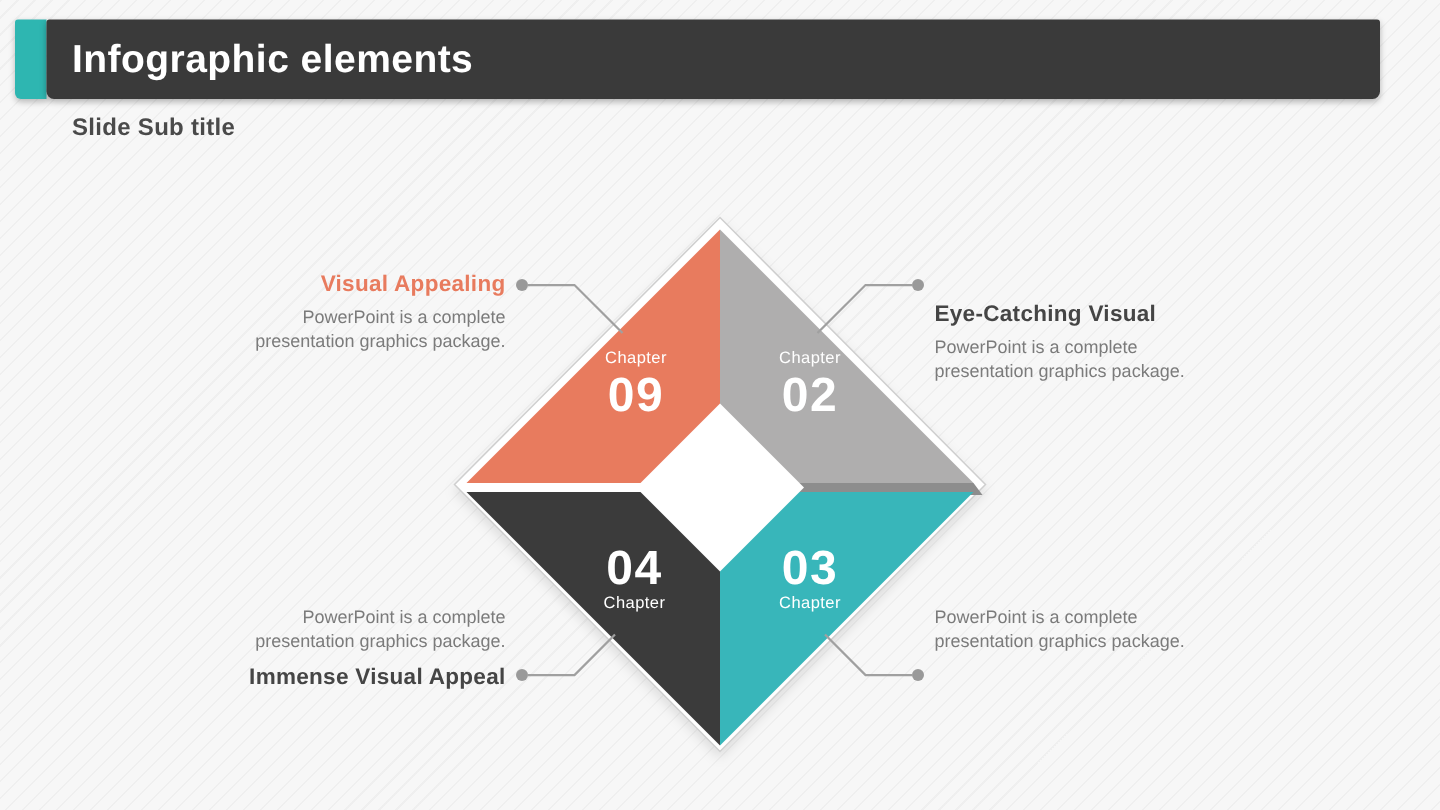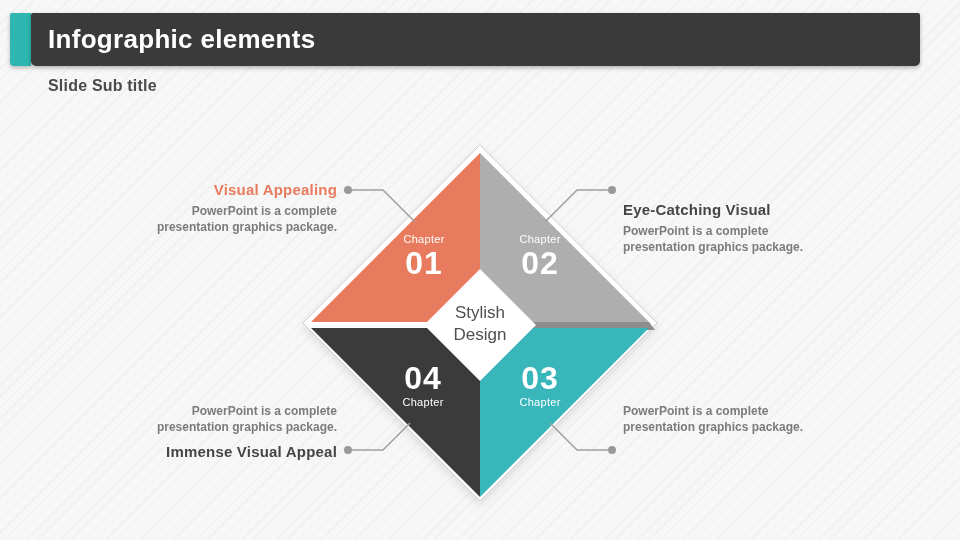--- a/index.html
+++ b/index.html
@@ -56,21 +56,21 @@
 
   
   .center-label {
     position:absolute; left:480px; top:324px; transform:translate(-50%,-50%);
     width:72px; text-align:center; font-size:17px; line-height:1.3; color:#4f4f4f;
   }
 
   
   .callout { position:absolute; width:195px; }
   .callout .title { font-size:15px; font-weight:bold; color:var(--heading-text); letter-spacing:0.2px; }
-  .callout .desc { font-size:12px; line-height:15.5px; color:var(--desc-text); margin-top:6px;font-weight:bold; }
+  .callout .desc { font-size:12px; line-height:15.5px; color:var(--desc-text); margin-top:6px; }
   .tl { right:623px; top:181px; text-align:right; }
   .tr { left:623px; top:181px; text-align:left;margin-top:20px; }
   .bl { right:623px; top:404px; text-align:right; }
   .br { left:623px; top:404px; text-align:left; }
   .bl .desc, .br .desc { margin-top:0; }
   .bl .title, .br .title { margin-top:8px;text-align:right; }
   .tl .title { color:var(--orange); }
   .br .title { color:var(--teal-text); }
 </style>
 </head>
@@ -102,36 +102,35 @@
     <polyline class="connector" points="608,450 577,450 550,423"></polyline>
 
     <circle class="dot" cx="348" cy="190" r="4"></circle>
     <circle class="dot" cx="612" cy="190" r="4"></circle>
     <circle class="dot" cx="348" cy="450" r="4"></circle>
     <circle class="dot" cx="612" cy="450" r="4"></circle>
   </svg>
 
   <div class="qlabel p1">
     <div class="cap">Chapter</div>
-    <div class="num">01</div>
+    <div class="num">09</div>
   </div>
   <div class="qlabel p2">
     <div class="cap">Chapter</div>
     <div class="num">02</div>
   </div>
   <div class="qlabel p3">
     <div class="num">03</div>
     <div class="cap">Chapter</div>
   </div>
   <div class="qlabel p4">
     <div class="num">04</div>
     <div class="cap">Chapter</div>
   </div>
 
-  <div class="center-label">Stylish Design</div>
 
   <div class="callout tl">
     <div class="title">Visual Appealing</div>
     <div class="desc">PowerPoint is a complete presentation graphics package.</div>
   </div>
   <div class="callout tr">
     <div class="title">Eye-Catching Visual</div>
     <div class="desc">PowerPoint is a complete presentation graphics package.</div>
   </div>
   <div class="callout bl">

